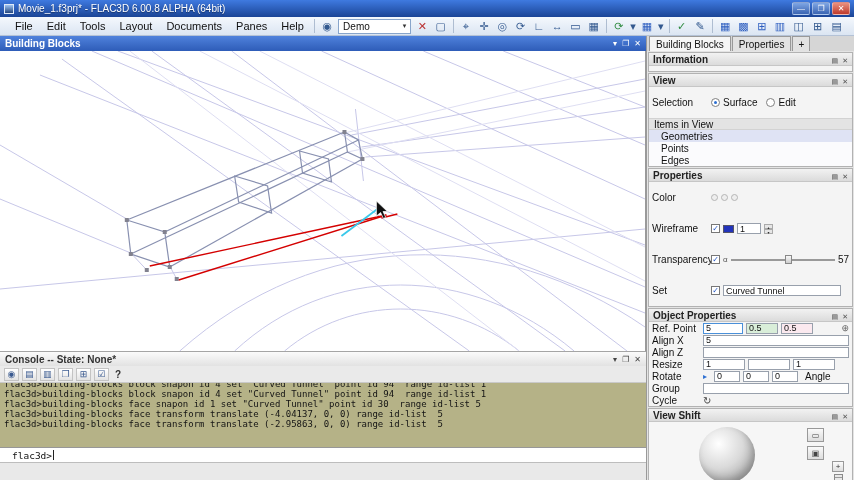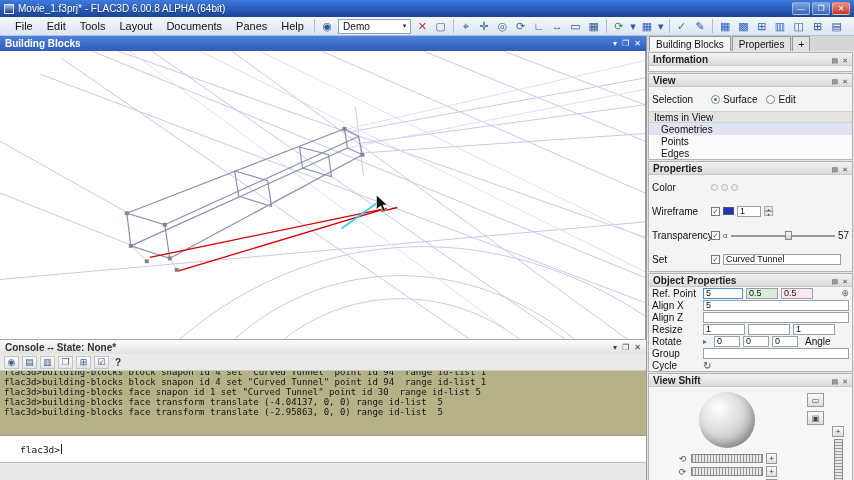--- a/index.html
+++ b/index.html
@@ -51,38 +51,38 @@
   .console-header .ph-icons { color:#444; }
   .console-toolbar { height:17px; background:#eaeaea; display:flex; align-items:center; gap:3px;
     padding:0 4px; border-bottom:1px solid #c9c9c9; }
   .ct-icon { width:15px; height:13px; font-size:9px; display:flex; align-items:center; justify-content:center;
     color:#3a5a90; border:1px solid #c3c3c3; background:linear-gradient(#fff,#e3e3e3); }
   .ct-help { font-size:10px; font-weight:bold; color:#333; margin-left:3px; }
   .console-out { height:64px; background:var(--console-bg); font-family:"DejaVu Sans Mono",monospace;
     font-size:9px; line-height:10px; color:#141414; padding:0 4px; overflow:hidden; }
   .cline { white-space:pre; }
   .cline.clipped { margin-top:-4px; }
-  .console-input { height:27px; background:#fff; border-top:1px solid #979797; display:flex; align-items:center;
-    padding:0 20px; font-family:"DejaVu Sans Mono",monospace; font-size:9.5px; }
+  .console-input { height:15px; background:#fff; border-top:1px solid #979797; display:flex; align-items:center;
+    padding:0 12px; font-family:"DejaVu Sans Mono",monospace; font-size:9.5px; }
   .caret { width:1px; height:10px; background:#222; margin-left:1px; }
   .bottom-strip { height:18px; background:#e9e9e9; border-top:1px solid #bdbdbd; }
 
   
   .sidebar { flex:1; display:flex; flex-direction:column; background:#e4e4e4; border-left:1px solid #9a9a9a; }
   .tabs { height:17px; display:flex; align-items:flex-end; background:#d6d6d6; padding-left:2px; gap:1px; }
   .tab { padding:2px 6px 1px; border:1px solid #999; border-bottom:none; background:#e2e2e2; font-size:10px; white-space:nowrap; }
   .tab.active { background:#f6f6f6; }
   .tab.plus { padding:2px 5px 1px; }
 
   .panel { border:1px solid #b2b2b2; background:#f4f4f4; margin:1px 1px 0; }
   .panel-header { height:13px; background:linear-gradient(#f2f2f2,#dbdbdb); border-bottom:1px solid #c6c6c6;
     display:flex; align-items:flex-end; padding:0 4px; font-weight:bold; font-size:10px; color:#222; }
   .ph-mini { margin-left:auto; display:flex; gap:4px; font-size:7px; color:#555; font-weight:normal; }
 
-  .row { height:24px; display:flex; align-items:center; padding:0 3px; gap:3px; font-size:10px; }
+  .row { height:31px; display:flex; align-items:center; padding:0 3px; gap:3px; font-size:10px; }
   .row.sm { height:12px; }
   .lbl56 { width:56px; flex:none; } .lbl48 { width:48px; flex:none; }
   .field { height:11px; border:1px solid #98a0ac; background:#fff; font-size:9px; display:flex;
     align-items:center; padding:0 2px; overflow:hidden; white-space:nowrap; }
   .field.focus { border-color:#4a90d9; }
   .field.green { background:#d9eed9; }
   .field.pink { background:#fbe9ef; }
   .checkbox { width:9px; height:9px; flex:none; border:1px solid #777; background:#fff; font-size:8px;
     line-height:8px; color:#2456c4; text-align:center; }
   .radio { width:9px; height:9px; flex:none; border:1px solid #808080; border-radius:50%; background:#fff; position:relative; }

